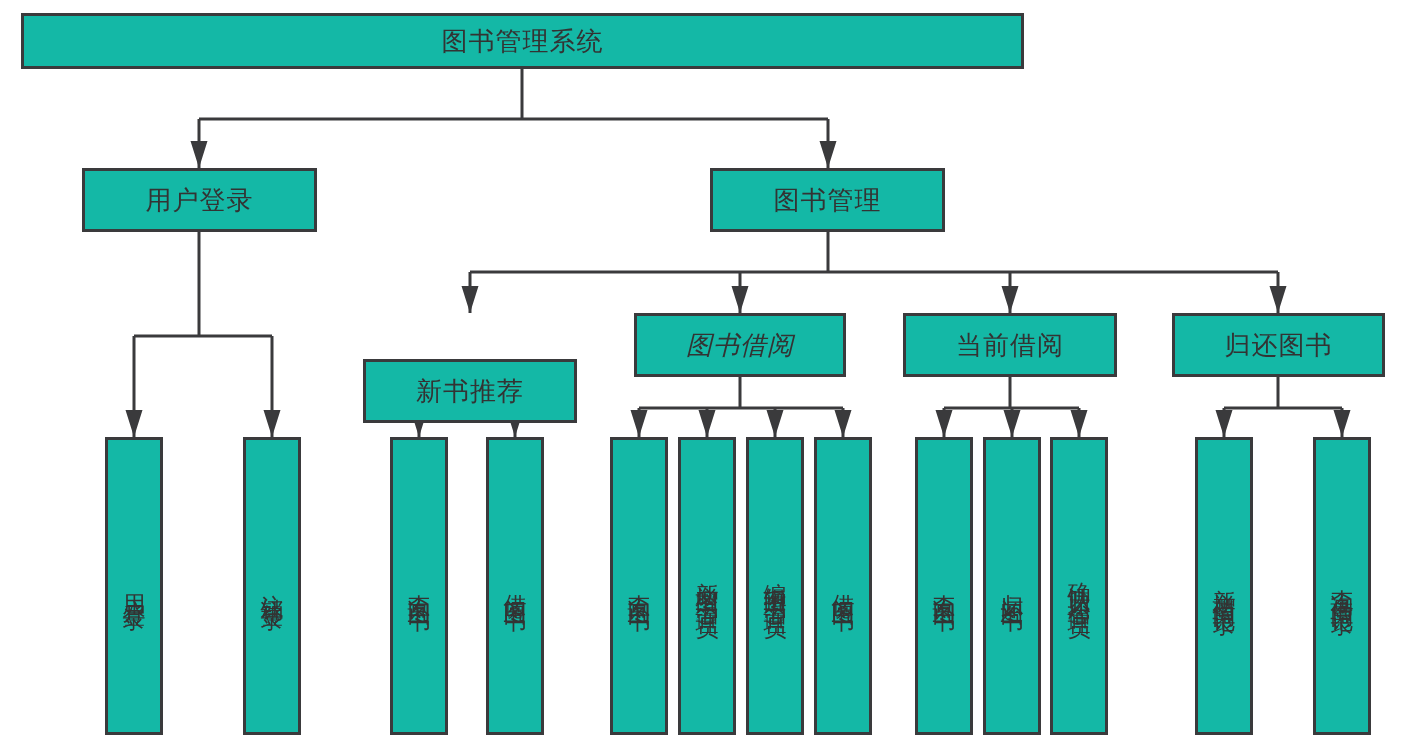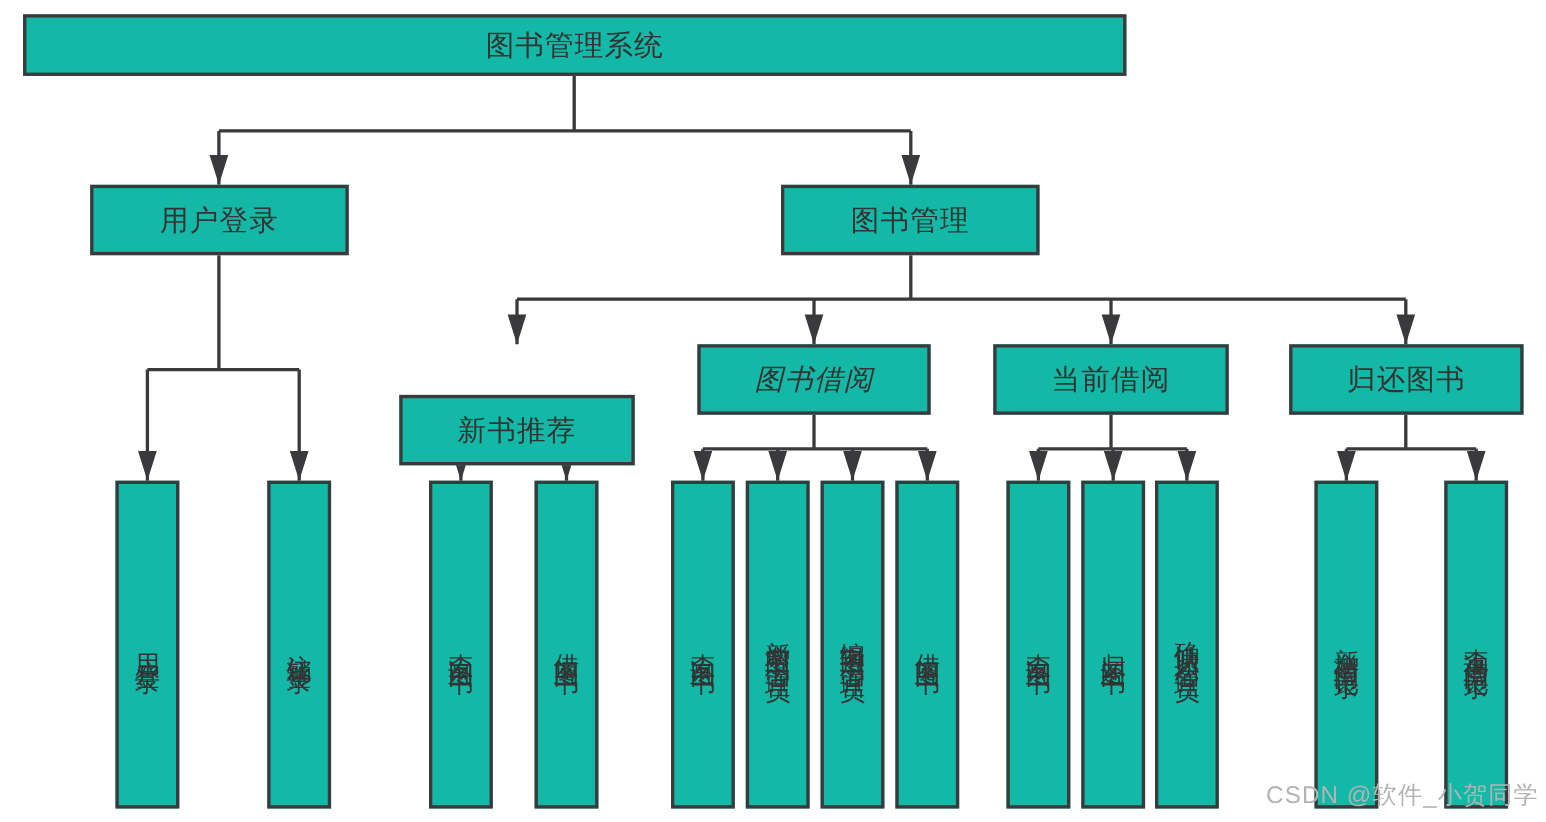--- a/index.html
+++ b/index.html
@@ -131,15 +131,14 @@
   <div class="node v" style="left:746px; top:437px; width:58px; height:298px;">编辑图书（管理员）</div>
   <div class="node v" style="left:814px; top:437px; width:58px; height:298px;">借阅图书</div>
 
   <div class="node v" style="left:915px; top:437px; width:58px; height:298px;">查询图书</div>
   <div class="node v" style="left:983px; top:437px; width:58px; height:298px;">归还图书</div>
   <div class="node v" style="left:1050px; top:437px; width:58px; height:298px;">确认归还（管理员）</div>
 
   <div class="node v" style="left:1195px; top:437px; width:58px; height:298px;">新增借阅记录</div>
   <div class="node v" style="left:1313px; top:437px; width:58px; height:298px;">查询借阅记录</div>
 
-  <div class="watermark">CSDN @软件_小贺同学</div>
 
 </div>
 
 </body></html>

